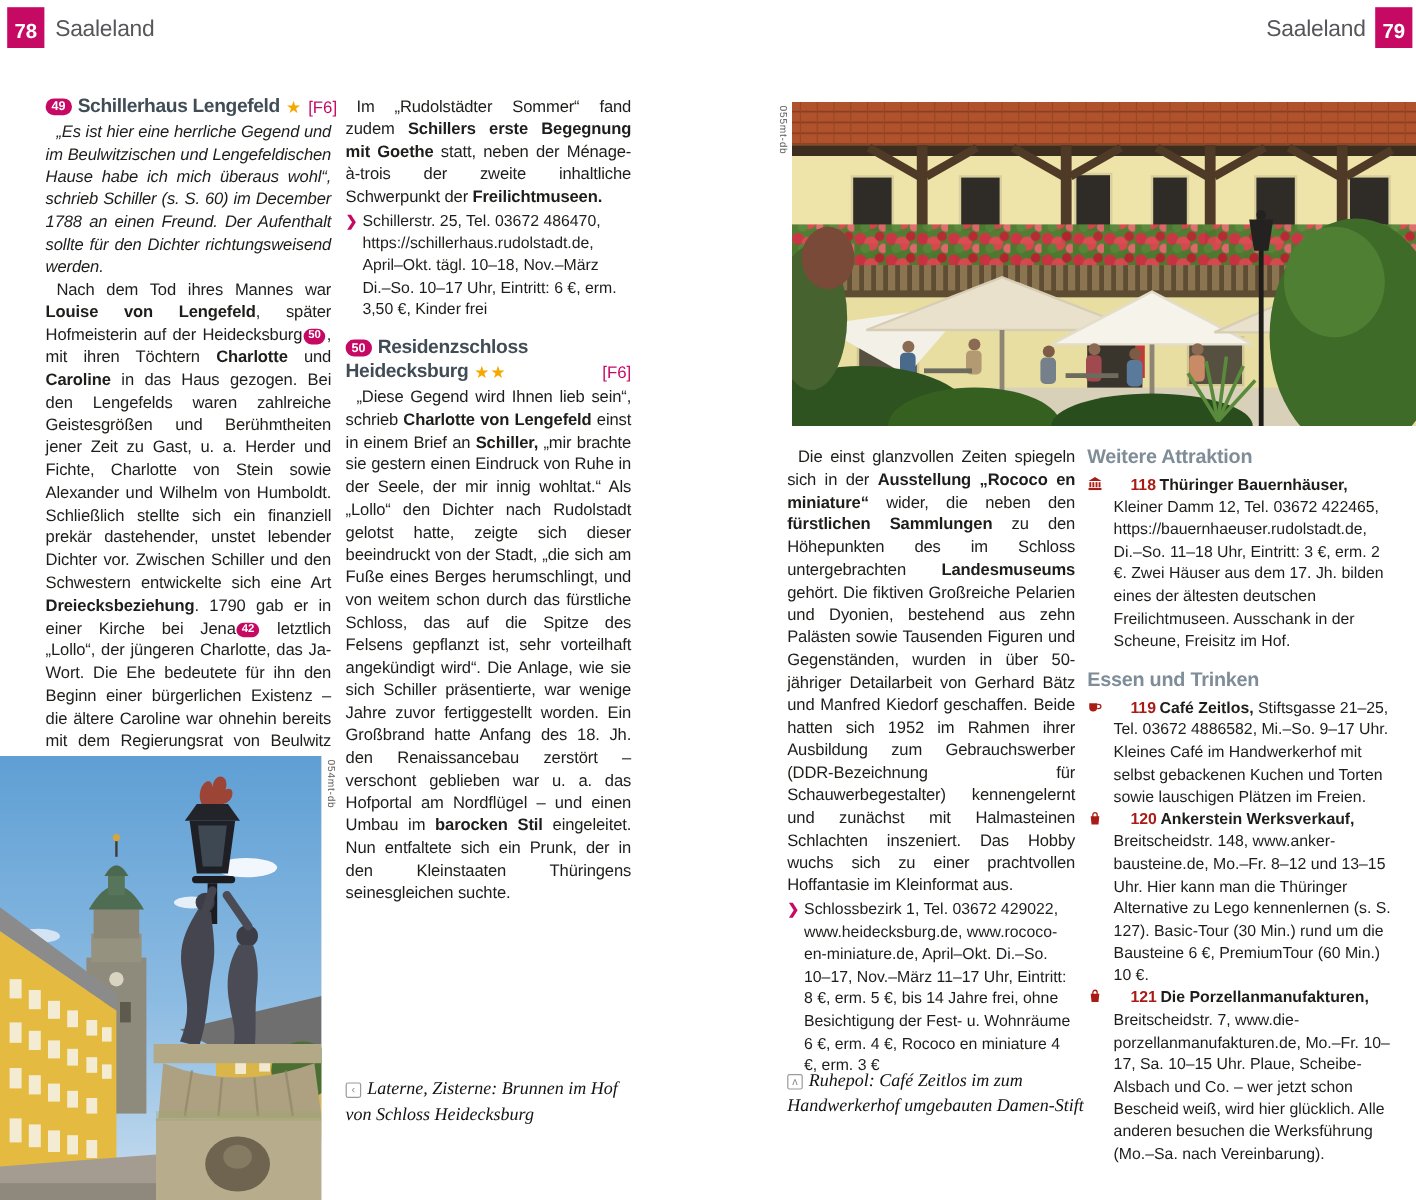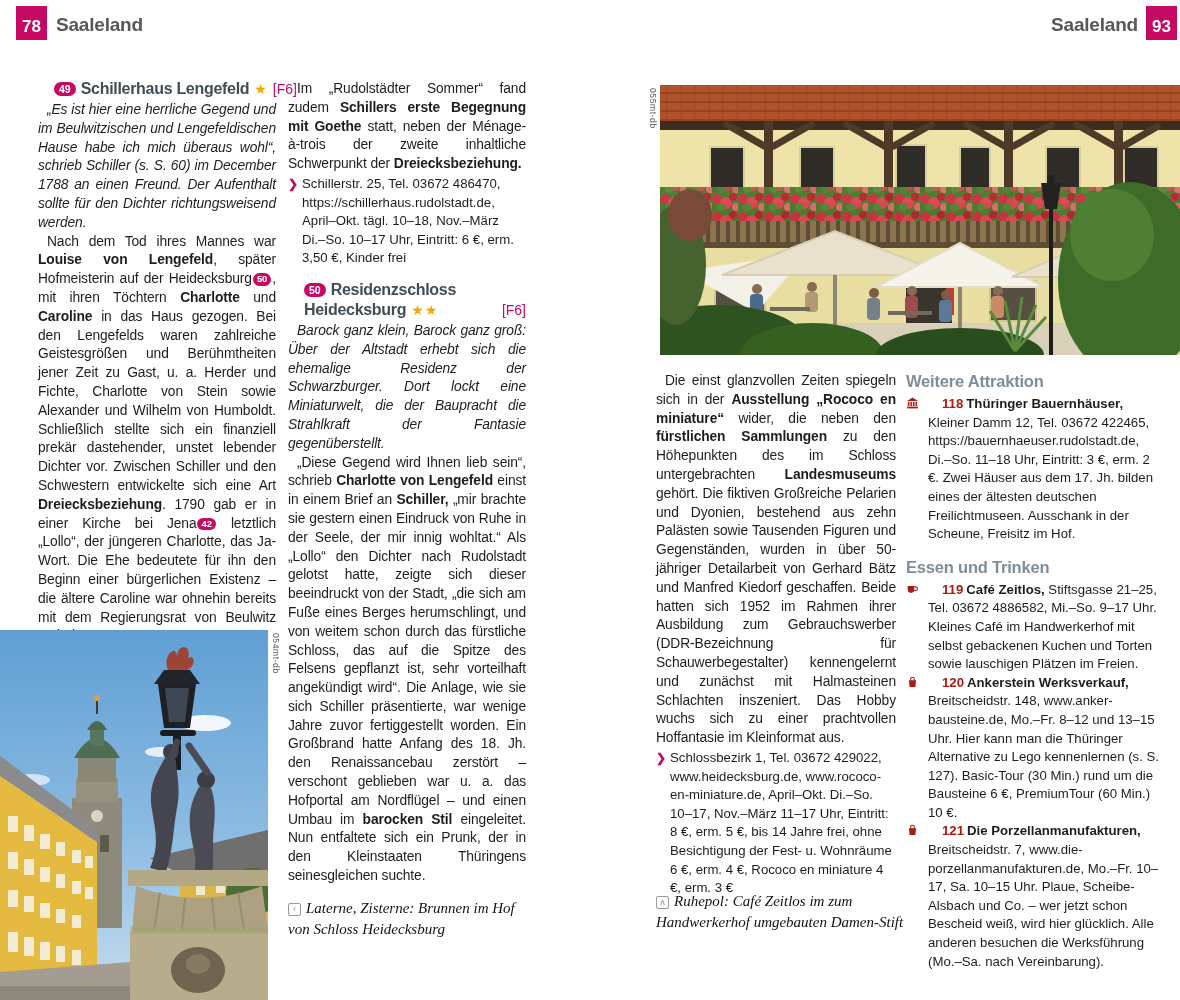--- a/index.html
+++ b/index.html
@@ -11,48 +11,48 @@
     --ink:#1d1d1b;
   }
   html,body{margin:0;padding:0;}
   body{
     width:1180px;height:1000px;position:relative;background:#fff;
     font-family:"Liberation Sans",sans-serif;color:var(--ink);
     overflow:hidden;
   }
   
   .hdr{position:absolute;top:6px;display:flex;align-items:flex-end;}
-  .hdr-left{left:16px;}
+  .hdr-left{left:6px;}
   .hdr-right{right:3px;}
   .pagenum-box{
     width:31px;height:34px;background:var(--magenta);color:#fff;
     font-weight:bold;font-size:17px;display:flex;align-items:flex-end;
     justify-content:center;padding-bottom:3px;box-sizing:border-box;
   }
   .hdr-title{
-    font-size:19px;font-weight:bold;color:#57575b;letter-spacing:-0.2px;
+    font-size:19px;font-weight:normal;color:#57575b;letter-spacing:-0.2px;
     padding-bottom:4px;
   }
   .hdr-left .hdr-title{margin-left:9px;}
   .hdr-right .hdr-title{margin-right:8px;}
   
   .col{position:absolute;top:80px;}
   .col1{left:38px;width:238px;}
   .col2{left:288px;width:238px;}
   .col3{left:656px;top:372px;width:240px;}
   .col4{left:906px;top:372px;width:258px;}
   .body-p{
     font-size:13.8px;line-height:18.8px;text-align:justify;
     letter-spacing:-0.1px;margin:0;
   }
   .indent{text-indent:9px;}
   .lead{font-style:italic;}
   b{font-weight:bold;}
   
-  .article-head{display:flex;align-items:center;gap:5px;margin:0 0 3px 16px;}
+  .article-head{display:flex;align-items:center;gap:5px;margin:0 0 3px 0;}
   .article-head.row2{margin-top:-1px;}
   .pill{
     background:var(--magenta);color:#fff;font-size:10.5px;font-weight:bold;
     border-radius:9px;padding:2px 5px;line-height:1;flex:0 0 auto;
   }
   .a-title{font-size:16px;font-weight:bold;color:var(--slate);letter-spacing:-0.3px;white-space:nowrap;}
   .star{color:var(--gold);font-size:14px;letter-spacing:1px;}
   .gridref{color:var(--magenta);font-size:14px;margin-left:auto;}
   
   .info{
@@ -105,50 +105,49 @@
 </style>
 </head>
 <body>
 
 <div class="hdr hdr-left">
   <div class="pagenum-box">78</div>
   <div class="hdr-title">Saaleland</div>
 </div>
 <div class="hdr hdr-right">
   <div class="hdr-title">Saaleland</div>
-  <div class="pagenum-box">93</div>
+  <div class="pagenum-box">79</div>
 </div>
 
 <div class="col col1">
   <div class="article-head">
     <span class="pill">49</span>
     <span class="a-title">Schillerhaus Lengefeld</span>
     <span class="star">★</span>
     <span class="gridref">[F6]</span>
   </div>
   <p class="body-p lead indent">„Es ist hier eine herrliche Gegend und im Beulwitzischen und Lengefeldischen Hause habe ich mich überaus wohl“, schrieb Schiller (s. S. 60) im December 1788 an einen Freund. Der Aufenthalt sollte für den Dichter richtungsweisend werden.</p>
   <p class="body-p indent"><span>Nach dem Tod ihres Mannes war </span><b>Louise von Lengefeld</b><span>, später Hofmeisterin auf der Heidecksburg</span><span class="inline-badge">50</span><span>, mit ihren Töchtern </span><b>Charlotte</b><span> und </span><b>Caroline</b><span> in das Haus gezogen. Bei den Lengefelds waren zahlreiche Geistesgrößen und Berühmtheiten jener Zeit zu Gast, u. a. Herder und Fichte, Charlotte von Stein sowie Alexander und Wilhelm von Humboldt. Schließlich stellte sich ein finanziell prekär dastehender, unstet lebender Dichter vor. Zwischen Schiller und den Schwestern entwickelte sich eine Art </span><b>Dreiecksbeziehung</b><span>. 1790 gab er in einer Kirche bei Jena</span><span class="inline-badge">42</span><span> letztlich „Lollo“, der jüngeren Charlotte, das Ja-Wort. Die Ehe bedeutete für ihn den Beginn einer bürgerlichen Existenz – die ältere Caroline war ohnehin bereits mit dem Regierungsrat von Beulwitz verheiratet gewesen.</span></p>
 </div>
 
 <div class="col col2">
-  <p class="body-p indent"><span>Im „Rudolstädter Sommer“ fand zudem </span><b>Schillers erste Begegnung mit Goethe</b><span> statt, neben der Ménage-à-trois der zweite inhaltliche Schwerpunkt der </span><b>Dreiecksbeziehung.</b></p>
+  <p class="body-p indent"><span>Im „Rudolstädter Sommer“ fand zudem </span><b>Schillers erste Begegnung mit Goethe</b><span> statt, neben der Ménage-à-trois der zweite inhaltliche Schwerpunkt der </span><b>Freilichtmuseen.</b></p>
   <div class="info">
     <span class="chev">❯</span><span>Schillerstr. 25, Tel. 03672 486470, https://schillerhaus.rudolstadt.de, April–Okt. tägl. 10–18, Nov.–März Di.–So. 10–17 Uhr, Eintritt: 6 €, erm. 3,50 €, Kinder frei</span>
   </div>
   <div class="gap14"></div>
   <div class="article-head">
     <span class="pill">50</span>
     <span class="a-title">Residenzschloss</span>
   </div>
   <div class="article-head row2">
     <span class="a-title">Heidecksburg</span>
     <span class="star">★★</span>
     <span class="gridref">[F6]</span>
   </div>
-  <p class="body-p lead indent">Barock ganz klein, Barock ganz groß: Über der Altstadt erhebt sich die ehemalige Residenz der Schwarzburger. Dort lockt eine Miniaturwelt, die der Baupracht die Strahlkraft der Fantasie gegenüberstellt.</p>
   <p class="body-p indent"><span>„Diese Gegend wird Ihnen lieb sein“, schrieb </span><b>Charlotte von Lengefeld</b><span> einst in einem Brief an </span><b>Schiller,</b><span> „mir brachte sie gestern einen Eindruck von Ruhe in der Seele, der mir innig wohltat.“ Als „Lollo“ den Dichter nach Rudolstadt gelotst hatte, zeigte sich dieser beeindruckt von der Stadt, „die sich am Fuße eines Berges herumschlingt, und von weitem schon durch das fürstliche Schloss, das auf die Spitze des Felsens gepflanzt ist, sehr vorteilhaft angekündigt wird“. Die Anlage, wie sie sich Schiller präsentierte, war wenige Jahre zuvor fertiggestellt worden. Ein Großbrand hatte Anfang des 18. Jh. den Renaissancebau zerstört – verschont geblieben war u. a. das Hofportal am Nordflügel – und einen Umbau im </span><b>barocken Stil</b><span> eingeleitet. Nun entfaltete sich ein Prunk, der in den Kleinstaaten Thüringens seinesgleichen suchte.</span></p>
 </div>
 
 <div class="caption caption-left">
   <span class="cap-icon">‹</span><span>Laterne, Zisterne: Brunnen im Hof von Schloss Heidecksburg</span>
 </div>
 
 <figure class="photo photo-left" style="margin:0">
   <svg viewBox="0 0 268 370" preserveAspectRatio="none">
     <defs>

